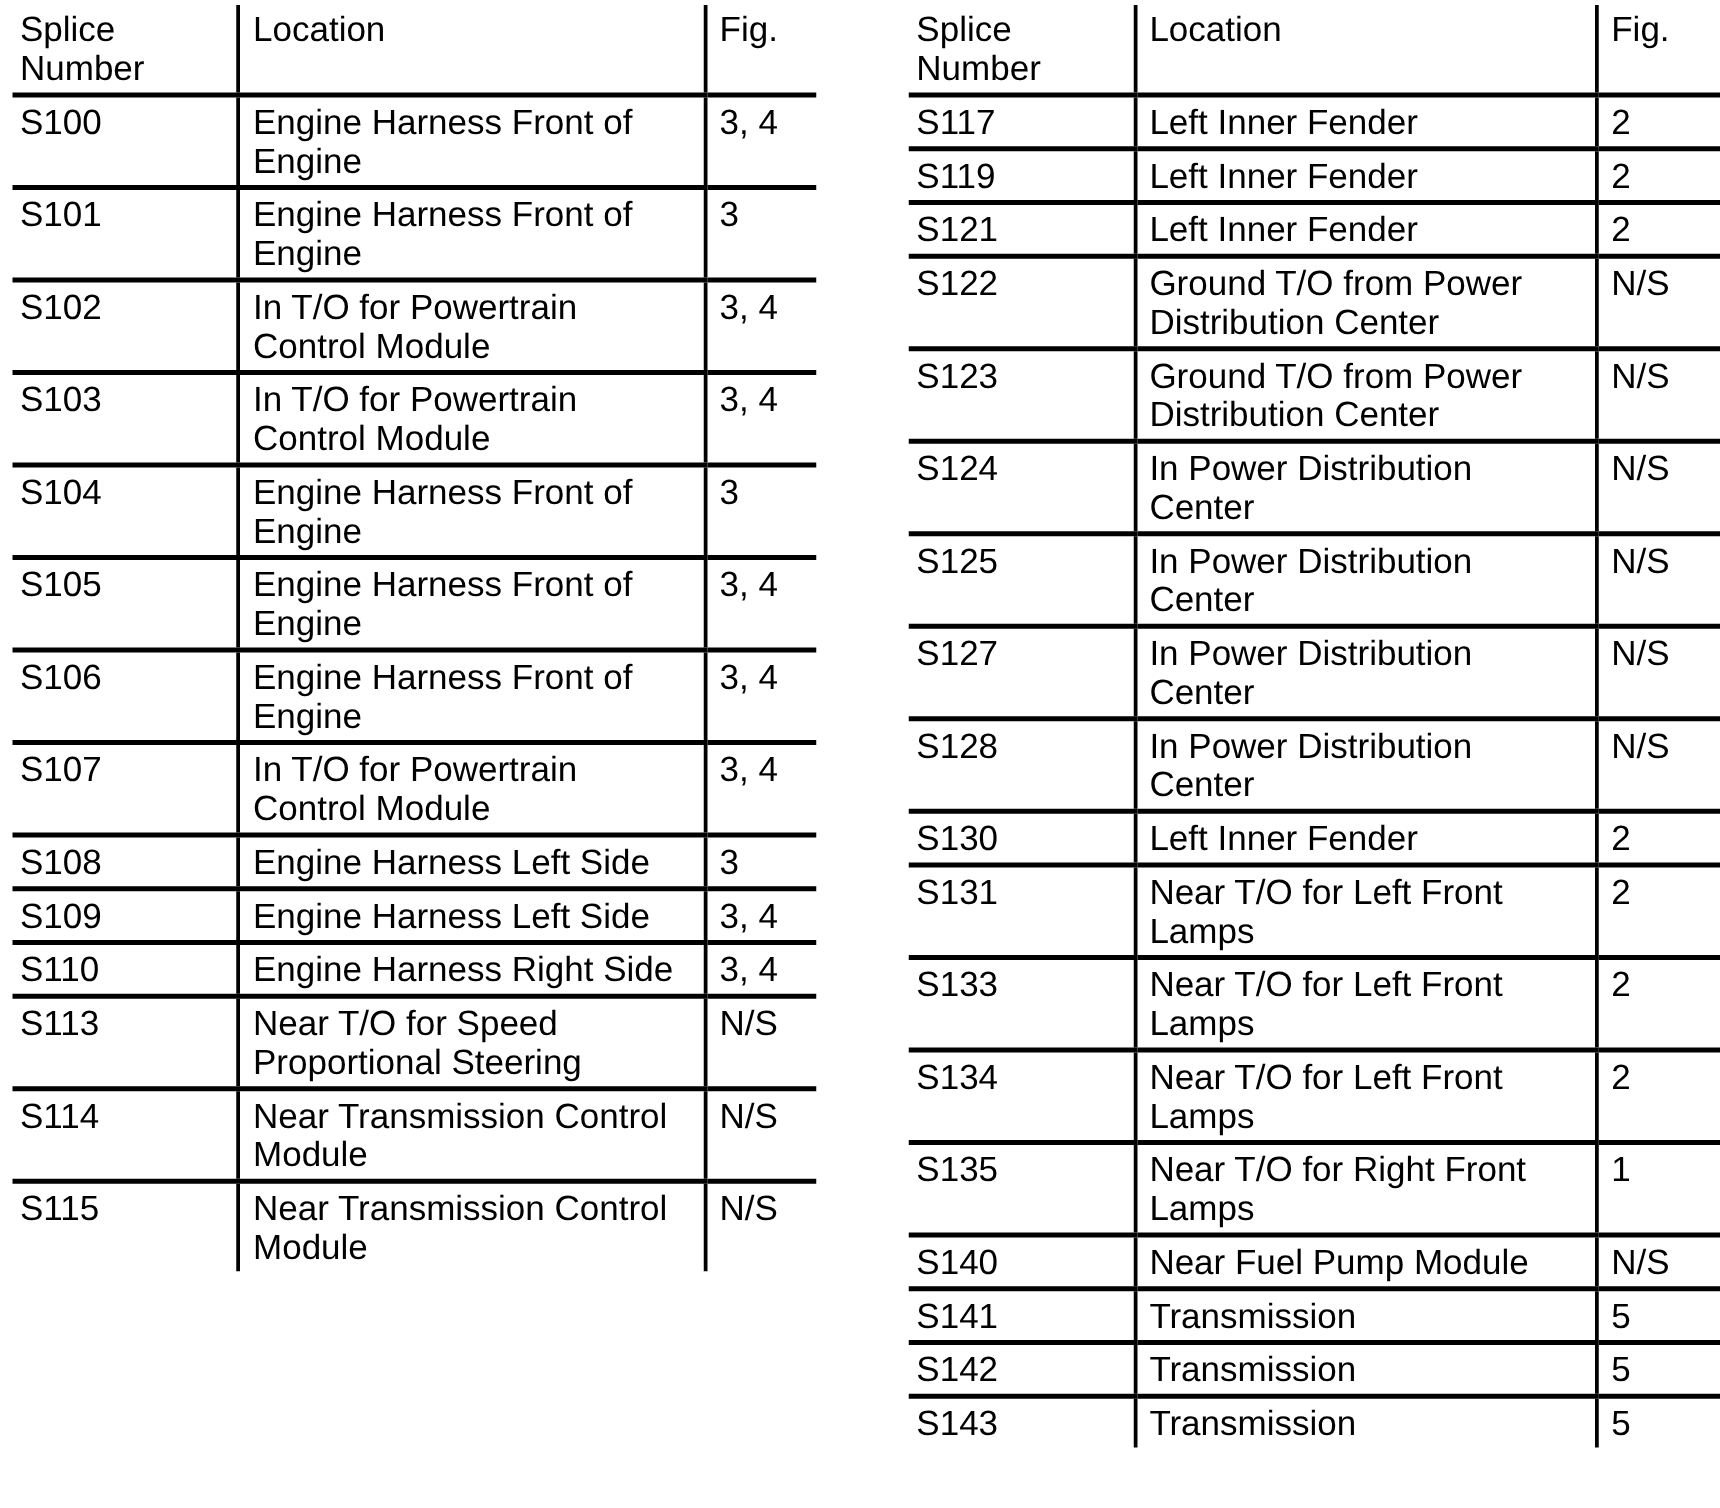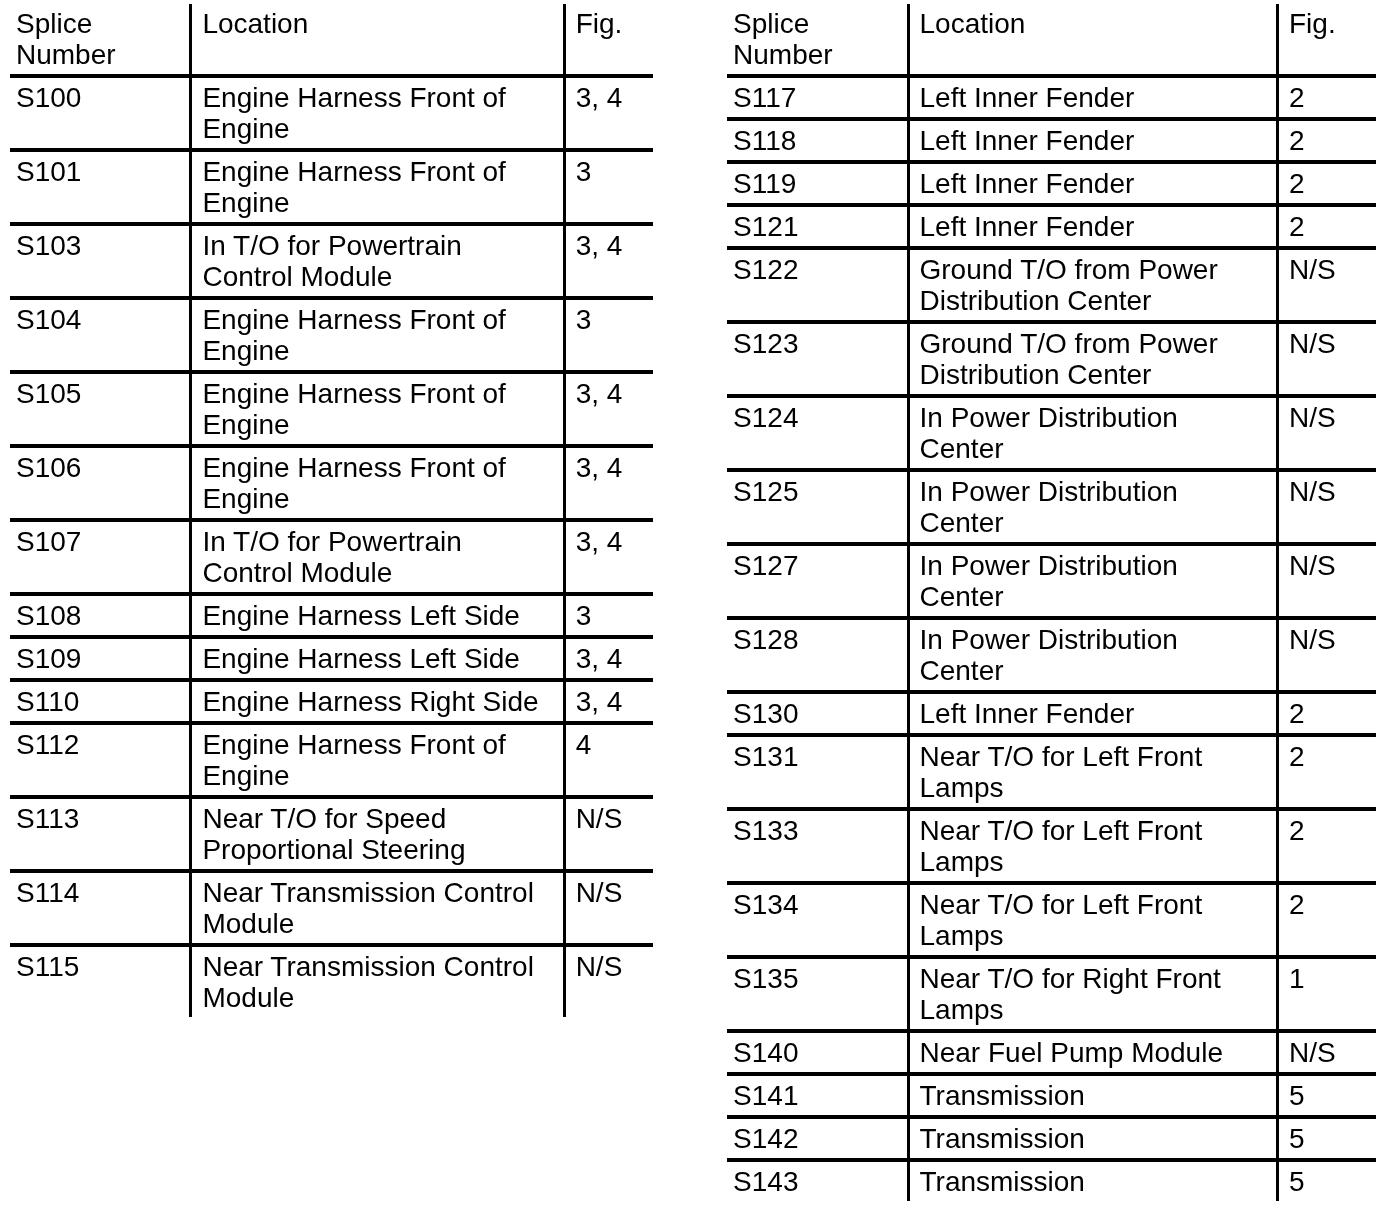--- a/index.html
+++ b/index.html
@@ -86,20 +86,25 @@
           <td>Engine Harness Front of Engine</td>
           <td>3, 4</td>
         </tr>
 
         <tr>
           <td>S101</td>
           <td>Engine Harness Front of Engine</td>
           <td>3</td>
         </tr>
 
+        <tr>
+          <td>S102</td>
+          <td>In T/O for Powertrain Control Module</td>
+          <td>3, 4</td>
+        </tr>
 
         <tr>
           <td>S103</td>
           <td>In T/O for Powertrain Control Module</td>
           <td>3, 4</td>
         </tr>
 
         <tr>
           <td>S104</td>
           <td>Engine Harness Front of Engine</td>
@@ -136,25 +141,20 @@
           <td>3, 4</td>
         </tr>
 
         <tr>
           <td>S110</td>
           <td>Engine Harness Right Side</td>
           <td>3, 4</td>
         </tr>
 
 
-        <tr>
-          <td>S112</td>
-          <td>Engine Harness Front of Engine</td>
-          <td>4</td>
-        </tr>
 
         <tr>
           <td>S113</td>
           <td>Near T/O for Speed Proportional Steering</td>
           <td>N/S</td>
         </tr>
 
         <tr>
           <td>S114</td>
           <td>Near Transmission Control Module</td>
@@ -184,25 +184,20 @@
       </tr>
     </thead>
     <tbody>
 
         <tr>
           <td>S117</td>
           <td>Left Inner Fender</td>
           <td>2</td>
         </tr>
 
-        <tr>
-          <td>S118</td>
-          <td>Left Inner Fender</td>
-          <td>2</td>
-        </tr>
 
         <tr>
           <td>S119</td>
           <td>Left Inner Fender</td>
           <td>2</td>
         </tr>
 
 
         <tr>
           <td>S121</td>

